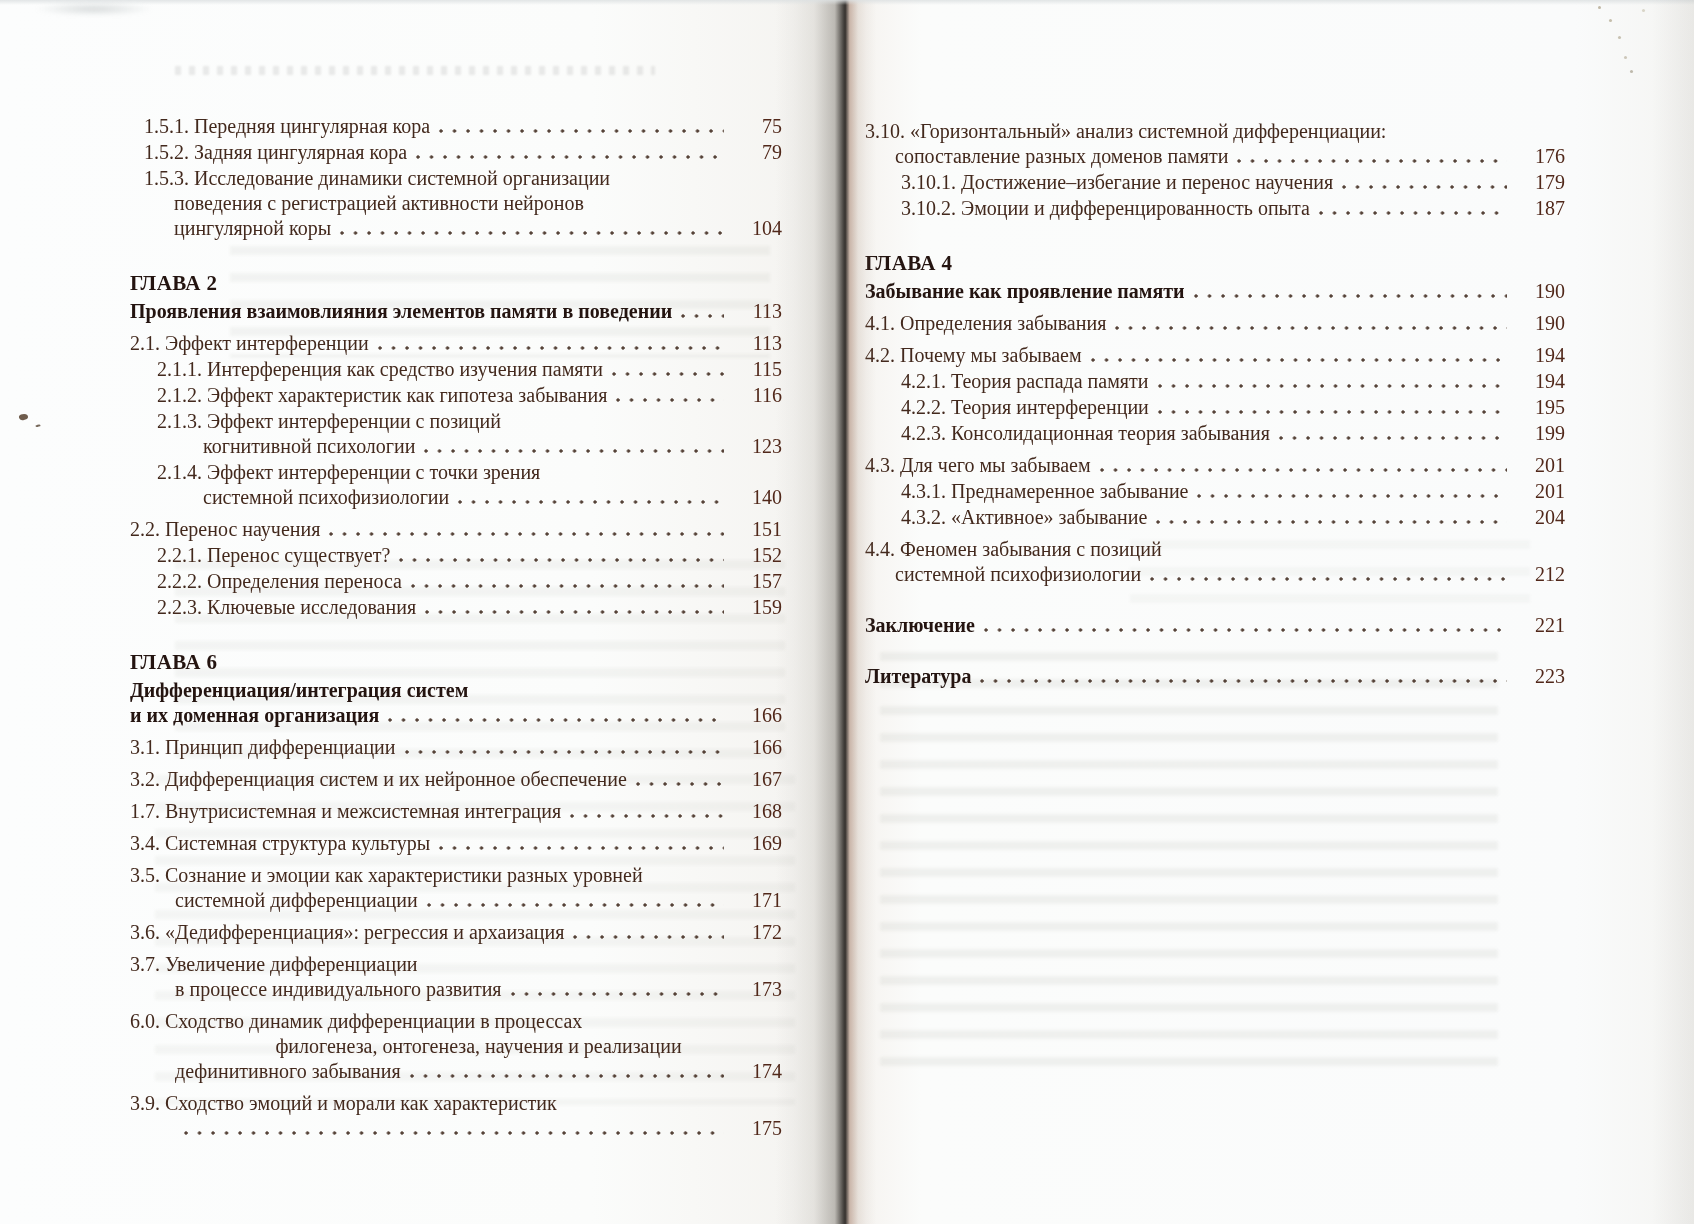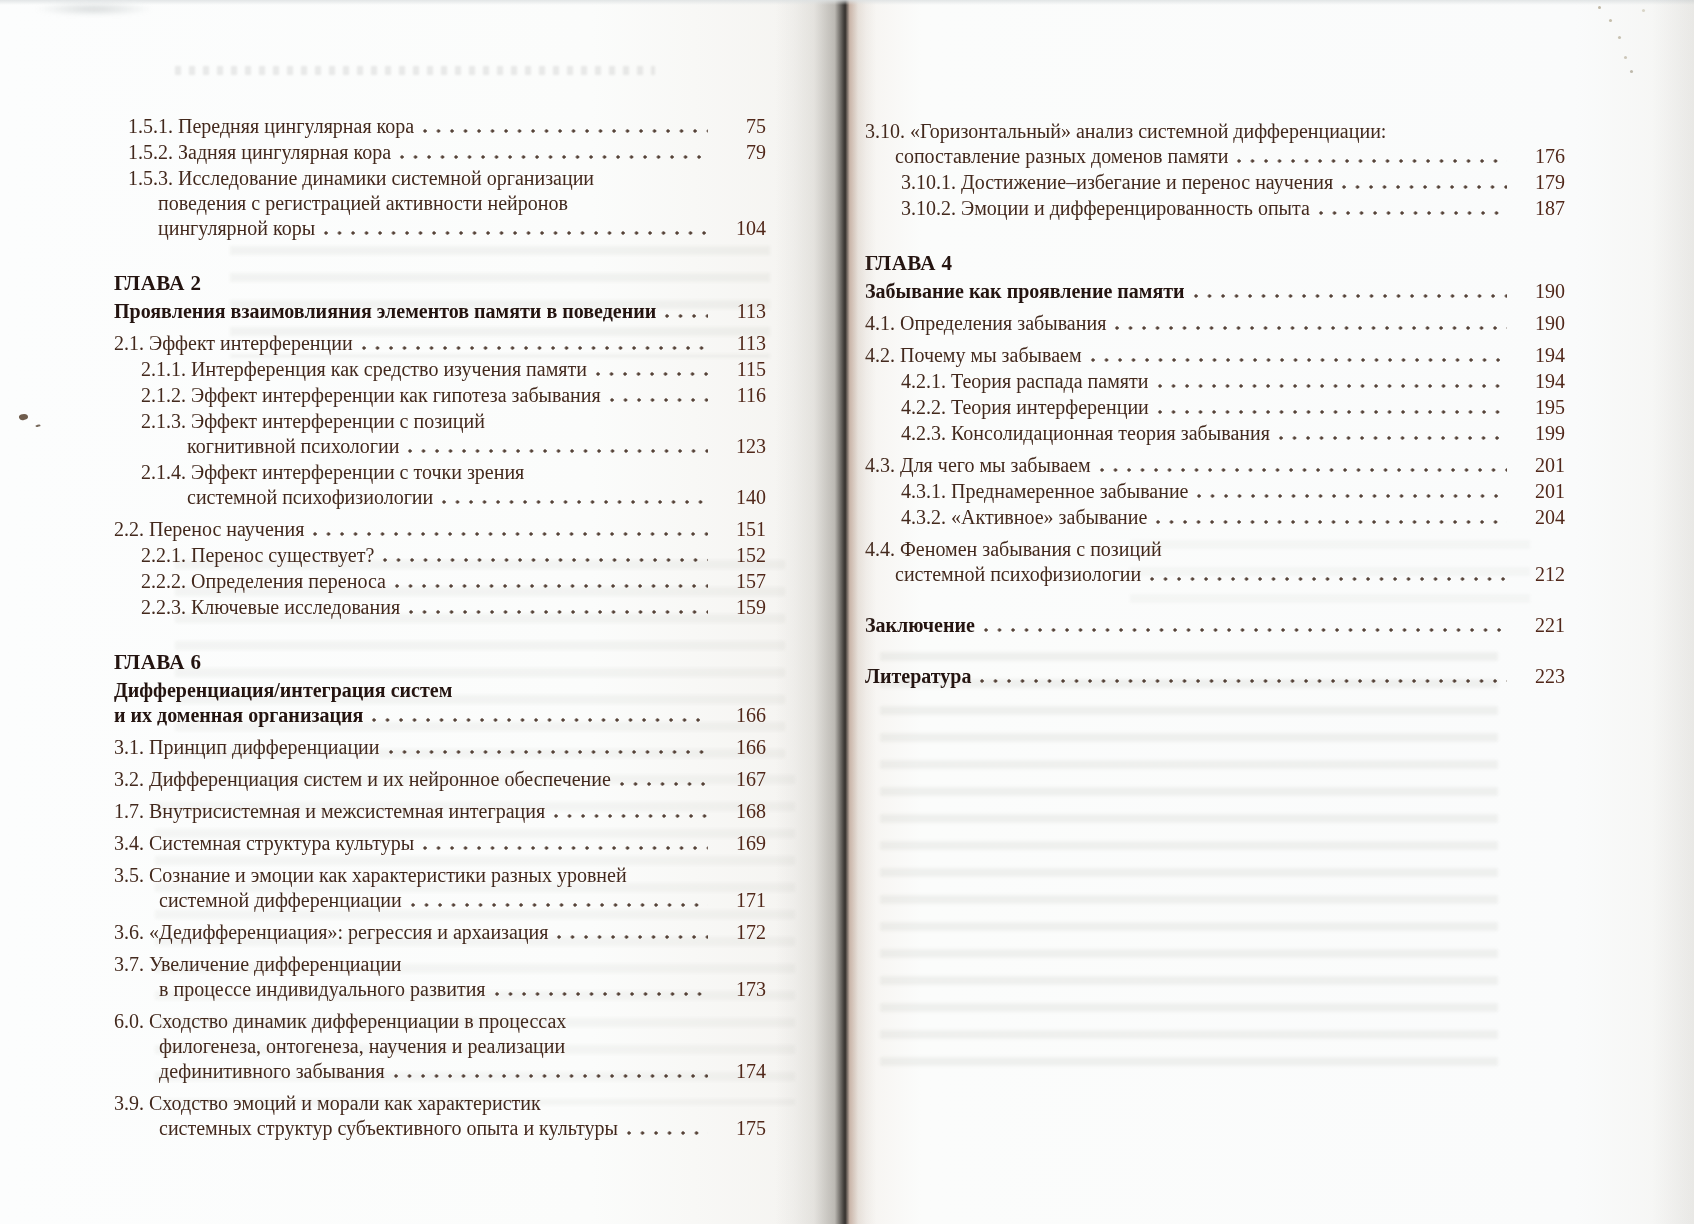--- a/index.html
+++ b/index.html
@@ -58,42 +58,42 @@
   .bleed.ghost-dotline{background-image:repeating-linear-gradient(90deg,rgba(125,125,122,.30) 0 6px,rgba(125,125,122,0) 6px 14px);
     filter:blur(1px);}
   #bleed-l1{top:66px;left:175px;width:480px;height:9px;opacity:.5;}
   #bleed-l2{top:246px;left:230px;width:540px;height:112px;opacity:.45;}
   #bleed-l3{top:560px;left:175px;width:610px;height:205px;opacity:.42;}
   #bleed-l4{top:775px;left:155px;width:640px;height:330px;opacity:.38;}
   #bleed-r1{top:652px;left:880px;width:618px;height:425px;opacity:.55;}
   #bleed-r2{top:540px;left:1130px;width:400px;height:80px;opacity:.30;}
   
   .toc{position:absolute;font-size:20px;line-height:25px;}
-  #left-toc{top:114px;left:114px;width:652px;}
+  #left-toc{top:114px;left:130px;width:652px;}
   #right-toc{top:112px;left:865px;width:700px;}
   .entry{margin-top:1px;}
   .toc > .entry:first-child{margin-top:0;}
   .entry.chapter{margin-top:30px;}
   .entry.chapter-title{margin-top:3px;}
   .entry.item.lvl0{margin-top:7px;}
   .entry.section{margin-top:26px;}
   .line{display:flex;align-items:stretch;height:25px;}
   .txt{white-space:pre;}
   .chapter .txt{font-weight:700;color:var(--bold-ink);letter-spacing:.4px;font-size:21px;}
   .chapter-title .txt,.section .txt{font-weight:700;color:var(--bold-ink);}
   .leader{flex:1 1 8px;min-width:8px;margin:0 10px 0 8px;height:25px;
     background-image:radial-gradient(circle at 3px 17px,rgba(62,40,28,.88) 1.35px,rgba(62,40,28,0) 2px);
     background-size:13.5px 25px;background-repeat:repeat-x;}
   .pagenum{flex:0 0 48px;text-align:right;color:var(--num);}
   
   #left-toc .lvl1 .line{padding-left:27px;}
   #left-toc .lvl1 .line.cont{padding-left:73px;align-items:center;}
   #left-toc .lvl2 .line{padding-left:14px;}
   #left-toc .lvl2 .line.cont{padding-left:44px;}
-  #left-toc .lvl0 .line.cont{padding-left:45px;}
+  #left-toc .lvl0 .line.cont{padding-left:45px;justify-content:center;}
   #left-toc .chapter-title .line.cont{padding-left:0;}
   
   #right-toc .lvl1 .line{padding-left:36px;}
   #right-toc .lvl0 .line.cont{padding-left:30px;}
 </style>
 </head>
 <body>
 
 <div class="scan">
 
@@ -156,21 +156,21 @@
       </div>
       <div class="entry item lvl1">
         <div class="line">
           <span class="txt">2.1.1. Интерференция как средство изучения памяти</span>
           <span class="leader"></span>
           <span class="pagenum">115</span>
         </div>
       </div>
       <div class="entry item lvl1">
         <div class="line">
-          <span class="txt">2.1.2. Эффект интерференции как гипотеза забывания</span>
+          <span class="txt">2.1.2. Эффект характеристик как гипотеза забывания</span>
           <span class="leader"></span>
           <span class="pagenum">116</span>
         </div>
       </div>
       <div class="entry item lvl1">
         <div class="line">
           <span class="txt">2.1.3. Эффект интерференции с позиций</span>
         </div>
         <div class="line cont">
           <span class="txt">когнитивной психологии</span>
@@ -297,21 +297,20 @@
           <span class="txt">дефинитивного забывания</span>
           <span class="leader"></span>
           <span class="pagenum">174</span>
         </div>
       </div>
       <div class="entry item lvl0">
         <div class="line">
           <span class="txt">3.9. Сходство эмоций и морали как характеристик</span>
         </div>
         <div class="line cont">
-          <span class="txt">системных структур субъективного опыта и культуры</span>
           <span class="leader"></span>
           <span class="pagenum">175</span>
         </div>
       </div>
     </div>
   <div class="toc" id="right-toc">
       <div class="entry item lvl0">
         <div class="line">
           <span class="txt">3.10. «Горизонтальный» анализ системной дифференциации:</span>
         </div>

